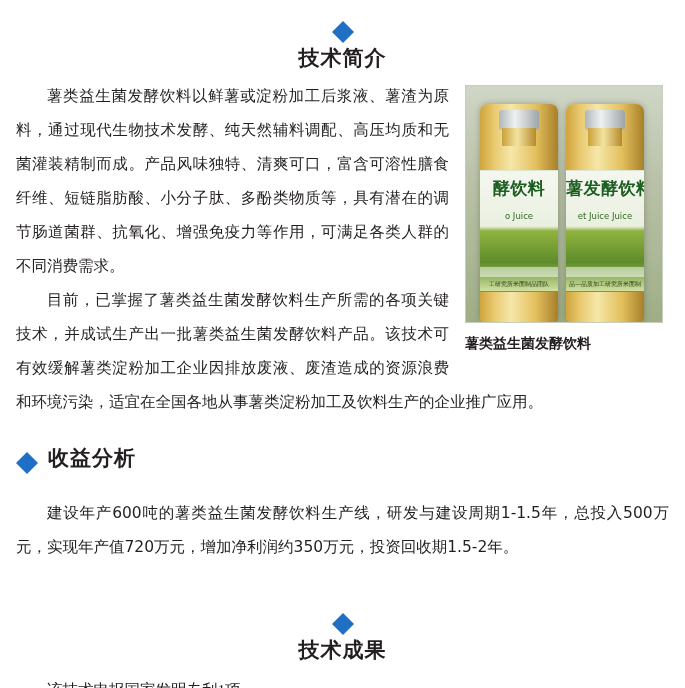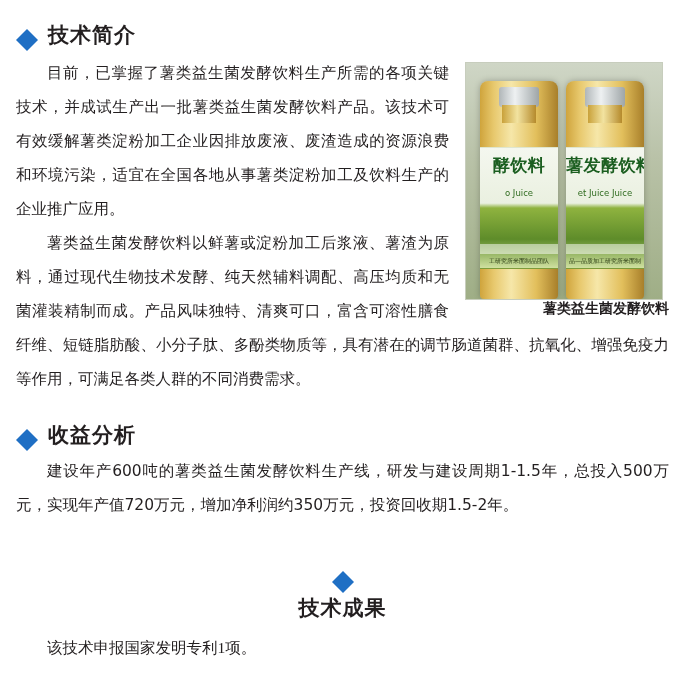--- a/index.html
+++ b/index.html
@@ -59,21 +59,21 @@
     font-size: 15.5px;
     line-height: 34px;
     text-align: justify;
     text-justify: inter-ideograph;
     text-indent: 2em;
     margin: 0;
     color: #231f20;
   }
 
   
-  #sec-intro-head { margin-top: 24px; }
+  #sec-intro-head { margin-top: 16px; flex-direction: column; }
   .intro-body {
     margin-top: 10px;
     position: relative;
   }
   .figure {
     float: right;
     width: 204px;
     margin: 6px 0 4px 16px;
     text-align: center;
   }
@@ -162,29 +162,29 @@
     position: absolute;
     bottom: 2px;
     left: 0;
     right: 0;
     text-align: center;
     font-size: 6px;
     color: #2b3b14;
     white-space: nowrap;
   }
   .figcaption {
-    margin-top: 0;
+    margin-top: 12px;
     font-size: 14px;
     font-weight: bold;
     color: #231f20;
-    text-align: right;
+    text-align: left;
   }
 
   #sec-income-head { margin-top: 28px; }
-  #sec-income-body { margin-top: 8px; }
+  #sec-income-body { margin-top: 27px; }
   #sec-result-head { margin-top: 44px; flex-direction: column; }
   #sec-result-body { margin-top: 12px; }
   .para.plain { text-align: left; font-family: Liberation Serif, serif; }
 </style>
 </head>
 <body>
 
 <div class="page">
 
   <div class="section-head" id="sec-intro-head">
@@ -212,22 +212,22 @@
             <div class="label-cn">薯发酵饮料</div>
             <div class="label-en">et Juice Juice</div>
             <div class="label-strip"></div>
             <div class="label-foot">品—品质加工研究所米面制</div>
           </div>
         </div>
       </div>
       <div class="figcaption">薯类益生菌发酵饮料</div>
     </div>
 
+    <p class="para">薯类益生菌发酵饮料以鲜薯或淀粉加工后浆液、薯渣为原料，通过现代生物技术发酵、纯天然辅料调配、高压均质和无菌灌装精制而成。产品风味独特、清爽可口，富含可溶性膳食纤维、短链脂肪酸、小分子肽、多酚类物质等，具有潜在的调节肠道菌群、抗氧化、增强免疫力等作用，可满足各类人群的不同消费需求。</p>
     <p class="para">目前，已掌握了薯类益生菌发酵饮料生产所需的各项关键技术，并成试生产出一批薯类益生菌发酵饮料产品。该技术可有效缓解薯类淀粉加工企业因排放废液、废渣造成的资源浪费和环境污染，适宜在全国各地从事薯类淀粉加工及饮料生产的企业推广应用。</p>
-    <p class="para">薯类益生菌发酵饮料以鲜薯或淀粉加工后浆液、薯渣为原料，通过现代生物技术发酵、纯天然辅料调配、高压均质和无菌灌装精制而成。产品风味独特、清爽可口，富含可溶性膳食纤维、短链脂肪酸、小分子肽、多酚类物质等，具有潜在的调节肠道菌群、抗氧化、增强免疫力等作用，可满足各类人群的不同消费需求。</p>
   </div>
 
   <div class="section-head" id="sec-income-head">
     <span class="diamond"></span>
     <span class="section-title">收益分析</span>
   </div>
   <div id="sec-income-body">
     <p class="para">建设年产600吨的薯类益生菌发酵饮料生产线，研发与建设周期1-1.5年，总投入500万元，实现年产值720万元，增加净利润约350万元，投资回收期1.5-2年。</p>
   </div>
 

